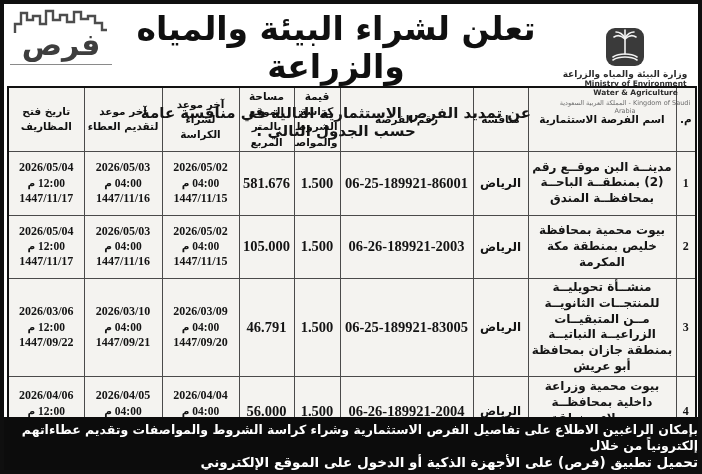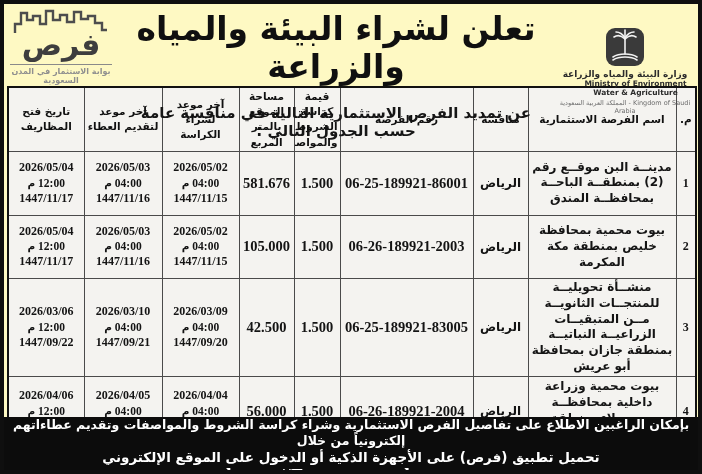--- a/index.html
+++ b/index.html
@@ -1,18 +1,18 @@
 <!DOCTYPE html>
 <html lang="ar"><head>
 <meta charset="utf-8">
 <style>
   html,body{margin:0;padding:0;background:#888;}
   .page{
     position:relative;width:702px;height:474px;box-sizing:border-box;
-    background:#fef9c3;border:4px solid #0f0f0f;overflow:hidden;
+    background:#ffffff;border:4px solid #0f0f0f;overflow:hidden;
     font-family:"DejaVu Sans",sans-serif;color:#141414;
   }
   
   .masthead{display:flex;flex-direction:row;height:82px;align-items:stretch;}
   .furas{width:116px;box-sizing:border-box;padding:4px 6px 0 4px;text-align:center;}
   .furas svg{display:block;margin:0 auto;}
   .furas-word{font-size:30px;font-weight:bold;color:#3e3e3e;line-height:1;margin-top:-4px;letter-spacing:1px;}
   .furas-rule{border:0;border-top:1.5px solid #8a8a8a;margin:4px 2px 2px 2px;}
   .furas-tag{font-size:8px;color:#8f8f8f;font-weight:bold;direction:rtl;}
   .headline{flex:1;text-align:center;direction:rtl;padding-top:6px;}
@@ -41,42 +41,41 @@
   td.region{font-size:12px;font-weight:bold;}
   td.opp{font-size:14.5px;}
   td.opp .ltr{direction:ltr;unicode-bidi:isolate;}
   td.val,td.area{font-size:14.5px;}
   td.dates{font-size:12px;line-height:1.3;}
   td.dates .t{font-size:11.5px;}
   td.dates .t .ampm{font-family:"DejaVu Sans",sans-serif;font-size:10.5px;}
   
   .footer{
     position:absolute;left:0;right:0;bottom:0;height:53px;background:#0c0c0c;
-    color:#fff;text-align:center;direction:rtl;box-sizing:border-box;
+    color:#fff;text-align:right;direction:rtl;padding-top:5px;box-sizing:border-box;
   }
   .footer .l1{font-size:12.5px;font-weight:bold;line-height:1.25;}
   .footer .l2{margin-top:1px;font-size:13.5px;font-weight:bold;}
   .footer .url{font-family:"Liberation Serif",serif;font-size:20px;font-weight:bold;letter-spacing:.5px;unicode-bidi:isolate;direction:ltr;}
 </style>
 </head>
 <body>
 
 <div class="page">
 
   <div class="masthead">
 
     <div class="furas">
       <span>
         <svg width="96" height="26" viewBox="0 0 96 26">
           <polyline points="2,25 2,16 8,16 8,5 14,5 14,12 20,12 20,8 27,8 27,16 33,16 33,3 40,3 40,12 47,12 47,7 54,7 54,14 61,14 61,4 68,4 68,11 75,11 75,8 82,8 82,15 89,15 89,22 94,22" fill="none" stroke="#4d4d4d" stroke-width="2.4"></polyline>
         </svg>
       </span>
       <div class="furas-word">فرص</div>
       <hr class="furas-rule">
-      <div class="furas-tag">بوابة الاستثمار في المدن السعودية</div>
     </div>
 
     <div class="headline">
       <h1>تعلن لشراء البيئة والمياه والزراعة</h1>
       <h2>عن تمديد الفرص الاستثمارية التالية في منافسة عامة حسب الجدول التالي :</h2>
     </div>
 
     <div class="ministry">
       <span>
         <svg width="40" height="40" viewBox="0 0 40 40">
@@ -171,21 +170,21 @@
         <div>1447/11/17</div>
       </td>
     </tr>
 
     <tr style="height:82px">
       <td class="serial">3</td>
       <td class="name">منشــأة تحويليــة للمنتجــات الثانويــة مــن المتبقيــات الزراعيــة النباتيــة بمنطقة جازان بمحافظة أبو عريش</td>
       <td class="region">الرياض</td>
       <td class="opp num-serif"><span class="ltr">06-25-189921-83005</span></td>
       <td class="val num-serif">1.500</td>
-      <td class="area num-serif">42.500</td>
+      <td class="area num-serif">46.791</td>
       <td class="dates num-serif">
         <div>2026/03/09</div>
         <div class="t"><span>04:00</span> <span class="ampm">م</span></div>
         <div>1447/09/20</div>
       </td>
       <td class="dates num-serif">
         <div>2026/03/10</div>
         <div class="t"><span>04:00</span> <span class="ampm">م</span></div>
         <div>1447/09/21</div>
       </td>

